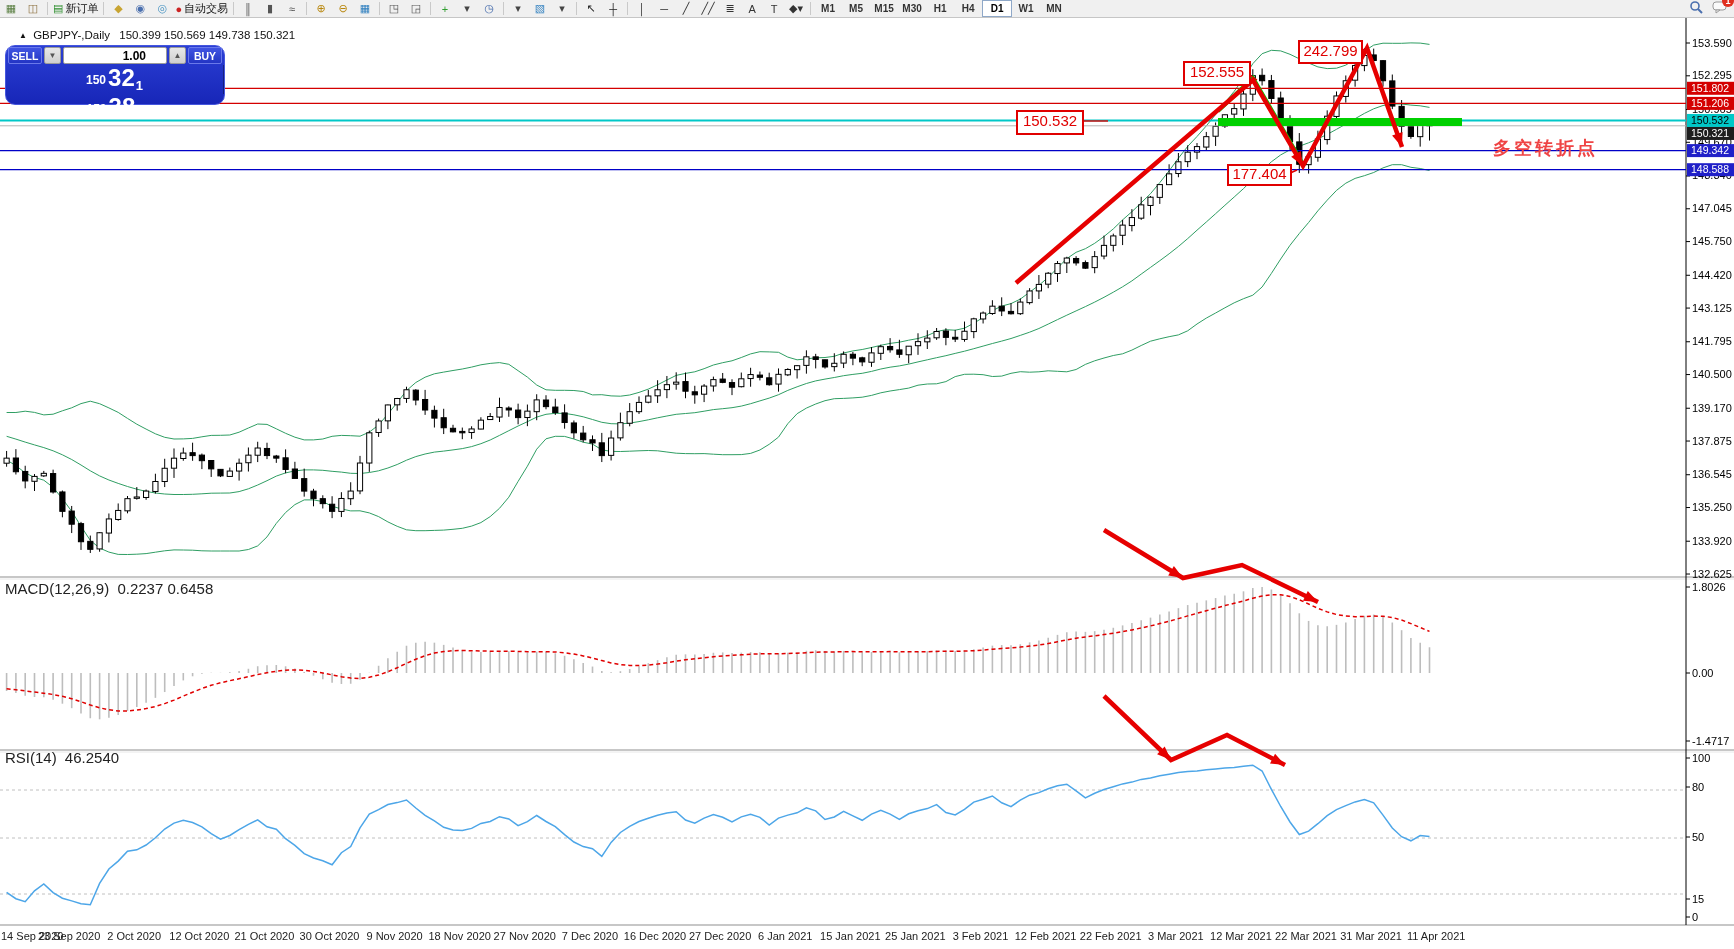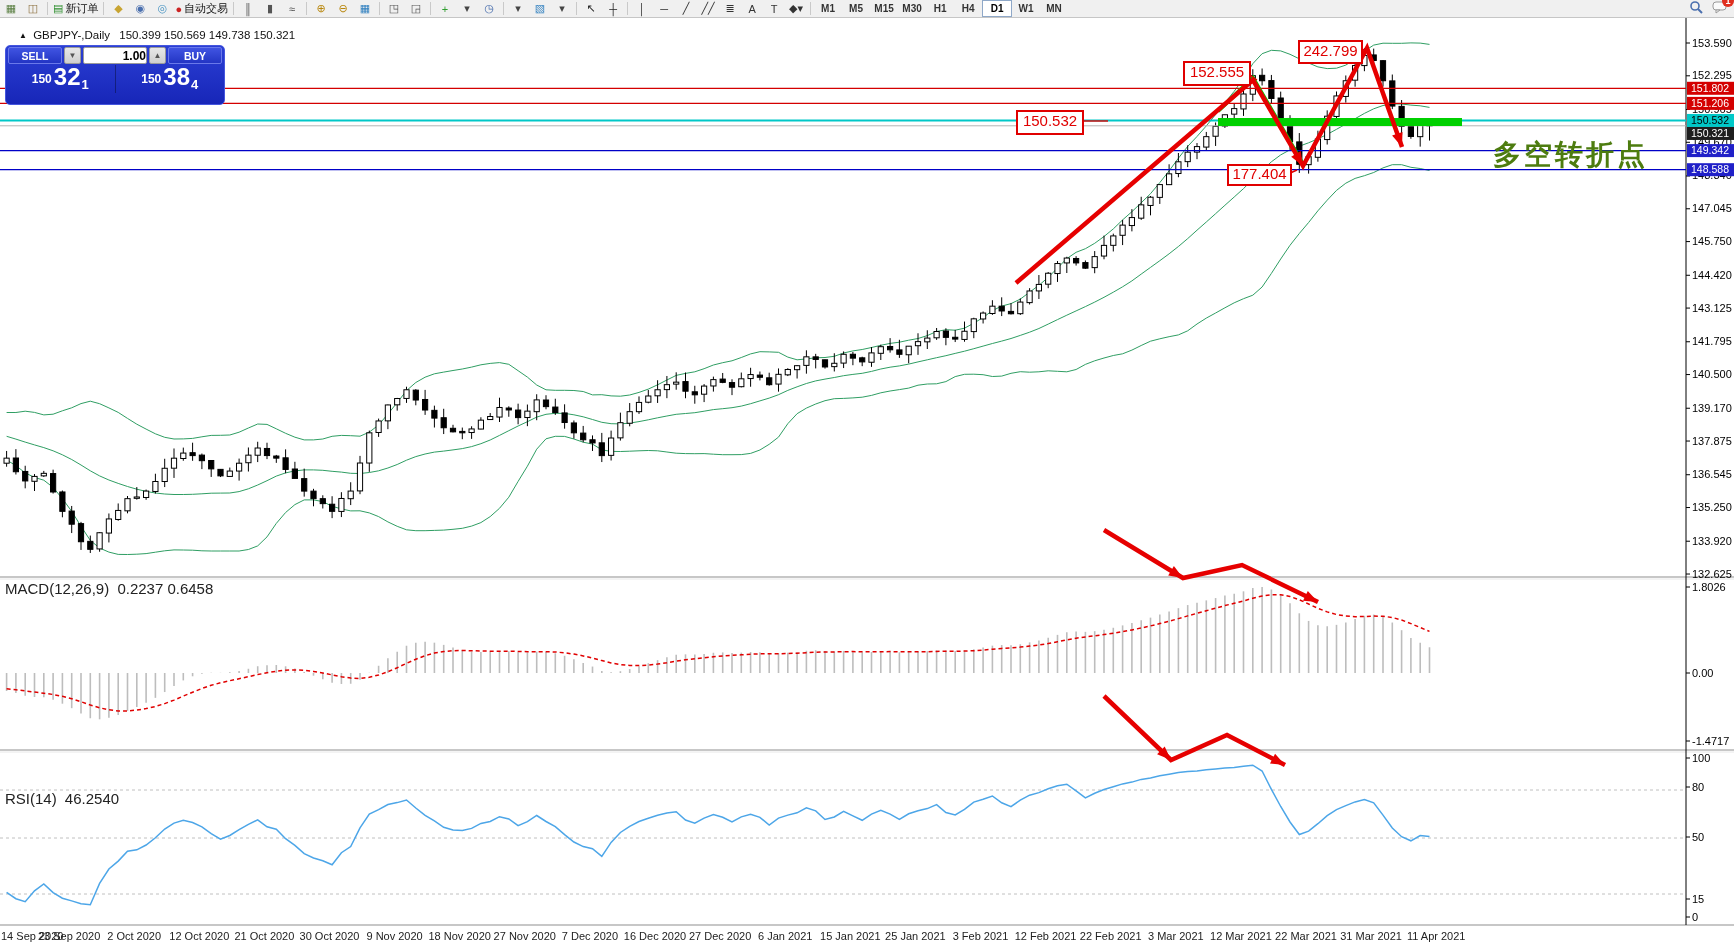--- a/index.html
+++ b/index.html
@@ -14,28 +14,28 @@
   #tb-right{margin-left:auto;display:flex;align-items:center;margin-right:6px;gap:8px;}
   .badge-red{position:absolute;right:-6px;top:-5px;background:#e03020;color:#fff;border-radius:50%;width:12px;height:12px;font-size:9px;display:flex;align-items:center;justify-content:center;font-weight:bold;}
   
   #chart-svg{position:absolute;left:0;top:0;z-index:1;}
   
   #overlays{position:absolute;left:0;top:0;width:1734px;height:949px;z-index:3;pointer-events:none;}
   #chart-title{position:absolute;left:7px;top:29px;font-size:11.5px;color:#111;white-space:nowrap;margin-left:12px;}
   #chart-title .tri{font-size:8px;vertical-align:1px;margin-right:3px;}
   .ind-label{position:absolute;font-size:15px;color:#222;white-space:nowrap;}
   #macd-label{left:5px;top:580px;}
-  #rsi-label{left:5px;top:790px;}
+  #rsi-label{left:5px;top:749px;}
   
-  #oneclick{position:absolute;left:5px;top:45px;width:218px;height:58px;background:linear-gradient(#2b3fd4,#1726b8);border:1px solid #4556de;border-radius:5px;pointer-events:auto;}
+  #oneclick{position:absolute;left:5px;top:45px;width:218px;height:58px;background:linear-gradient(#2b3fd4,#1726b8);border:1px solid #4556de;border-radius:10px;pointer-events:auto;}
   .oc-top{display:flex;height:17px;gap:2px;padding:1px 2px;}
   .oc-btn{flex:1;background:linear-gradient(#4054e2,#2335c4);border:1px solid #6a79ea;border-radius:2px;color:#fff;font-size:10.5px;font-weight:bold;display:flex;align-items:center;justify-content:center;}
   .oc-spin{width:15px;background:linear-gradient(#e8e8e8,#cfcfcf);border:1px solid #9a9a9a;border-radius:2px;font-size:8px;color:#555;display:flex;align-items:center;justify-content:center;}
-  .oc-vol{width:62px;background:#fff;border:1px solid #9a9a9a;border-radius:2px;font-size:12px;font-weight:bold;text-align:right;padding:0 0;font-family:"Liberation Sans",sans-serif;}
-  .oc-prices{display:flex;height:28px;}
+  .oc-vol{width:62px;background:#fff;border:1px solid #9a9a9a;border-radius:2px;font-size:12px;font-weight:bold;text-align:right;padding:0 20px;font-family:"Liberation Sans",sans-serif;}
+  .oc-prices{display:flex;height:28px;flex-direction:column;}
   .oc-price{flex:1;display:flex;align-items:flex-end;justify-content:center;color:#fff;padding-bottom:3px;}
   .oc-price.sell{border-right:1px solid rgba(0,0,0,0.35);}
   .px-small{font-size:12px;font-weight:bold;margin:0 2px 4px 0;}
   .px-big{font-size:24px;font-weight:bold;line-height:26px;}
   .px-sup{font-size:13px;font-weight:bold;vertical-align:top;line-height:10px;margin-left:1px;}
   
   .callout{position:absolute;border:2px solid #e00000;color:#e00000;background:#fff;font-size:15px;text-align:center;pointer-events:auto;white-space:nowrap;}
   #note-text{position:absolute;font-weight:bold;pointer-events:auto;letter-spacing:3px;}
 </style>
 </head>
@@ -829,15 +829,15 @@
       <span>RSI(14)</span>
       <span style="margin-left:4px">46.2540</span>
     </div>
 
     <div id="callouts">
         <div class="callout" style="left: 1183px; top: 61px; width: 64px; height: 21px; line-height: 18px;">152.555</div>
         <div class="callout" style="left: 1298px; top: 40px; width: 61px; height: 20px; line-height: 17px;">242.799</div>
         <div class="callout" style="left: 1016px; top: 110px; width: 64px; height: 21px; line-height: 18px;">150.532</div>
         <div class="callout" style="left: 1227px; top: 164px; width: 61px; height: 18px; line-height: 15px;">177.404</div>
       </div>
-    <div id="note-text" style="left: 1493px; top: 136px; color: #4d7c0f; font-size: 28px;">多空转折点</div>
+    <div id="note-text" style="left: 1493px; top: 136px; color: #ef4444; font-size: 18px;">多空转折点</div>
   </div>
 </div>
 
 </body></html>

